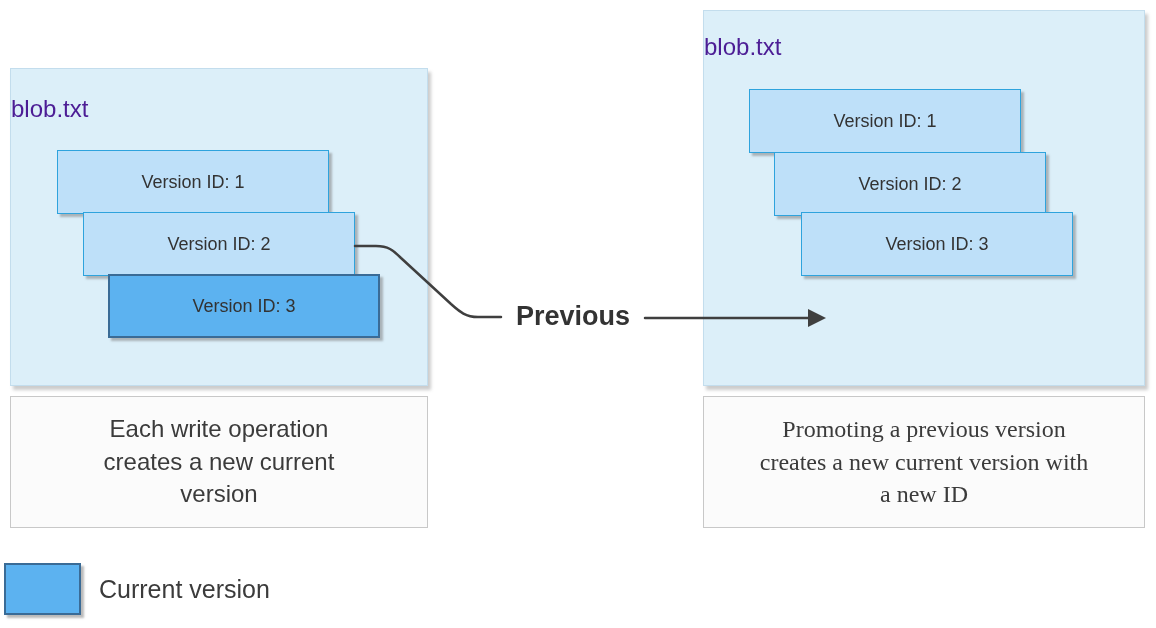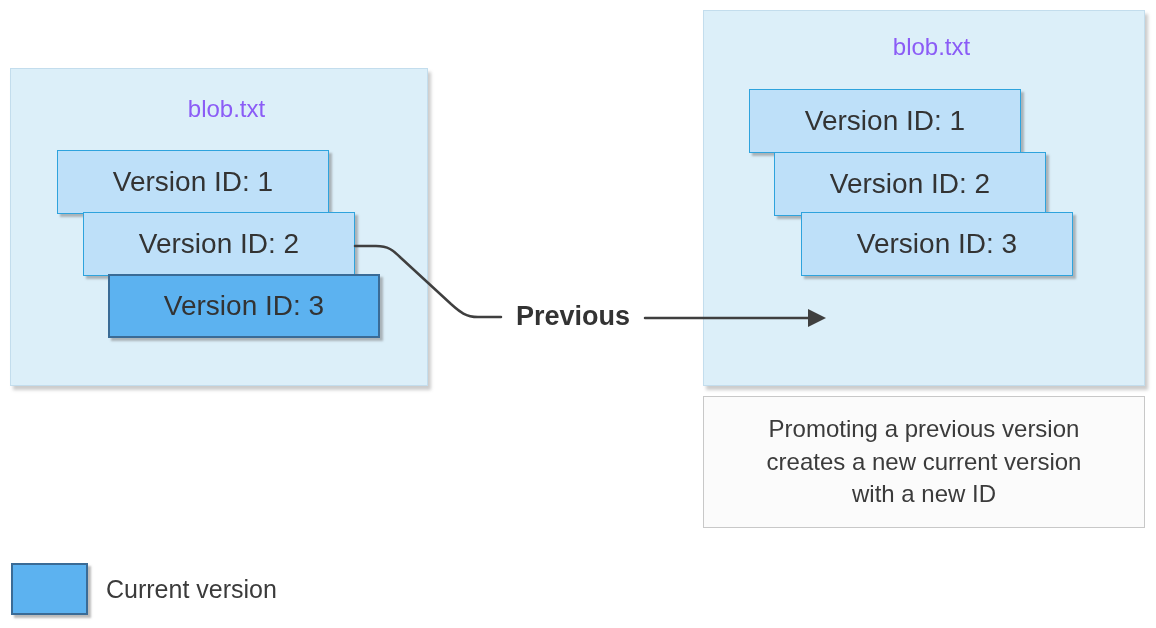--- a/index.html
+++ b/index.html
@@ -17,32 +17,31 @@
     background: var(--panel-bg, #DCEFF9);
     border: 1px solid rgba(150, 190, 215, 0.35);
     box-shadow: 3px 4px 3px rgba(130,130,130,0.40);
     box-sizing: border-box;
   }
   .panel.left  { left: 10px;  top: 68px; width: 418px; height: 318px; }
   .panel.right { left: 703px; top: 10px; width: 442px; height: 376px; }
 
   .panel-title {
     position: absolute; left: 0; right: 0;
-    text-align: center;
-    font-size: 24px; color: #8b5cf6; margin-left: 15px;
+    font-size: 24px; color: #4c1d95;
   }
   .panel.left  .panel-title { top: 26px; }
   .panel.right .panel-title { top: 22px; }
 
   
   .card {
     position: absolute;
     width: 272px; height: 64px;
     display: flex; align-items: center; justify-content: center;
-    font-size: 28px; color: #333333;
+    font-size: 18px; color: #333333;
     box-sizing: border-box;
     box-shadow: 3px 3px 2px rgba(120,120,120,0.50);
   }
   .card.prev {
     background: var(--previous-fill, #BEE0F9);
     border: 1px solid var(--previous-border, #2EA3DD);
   }
   .card.curr {
     background: var(--current-fill, #5CB2F0);
     border: 2px solid var(--current-border, #3A6B96);
@@ -63,21 +62,21 @@
     background: #FBFBFB;
     border: 1px solid #C8C8C8;
     box-sizing: border-box;
     display: flex; align-items: center; justify-content: center;
     text-align: center;
     font-size: 24px; line-height: 1.35; color: #3B3B3B;
   }
   .caption.left  { left: 10px;  top: 396px; width: 418px; height: 132px; }
   .caption.right { left: 703px; top: 396px; width: 442px; height: 132px; }
   .caption.left  .caption-text { max-width: 262px; }
-  .caption.right .caption-text { max-width: 332px; }
+  .caption.right .caption-text { max-width: 332px; font-family: Liberation Serif, serif; }
 
   
   .promote-label {
     position: absolute;
     left: 508px; top: 301px;
     width: 130px; text-align: center;
     font-size: 27px; font-weight: bold; color: #333333;
   }
 
   
@@ -85,21 +84,21 @@
     position: absolute; left: 0; top: 0;
     width: 1156px; height: 628px;
     pointer-events: none;
   }
 
   
   .legend-item {
     position: absolute; top: 563px;
     display: flex; align-items: center; gap: 18px;
   }
-  .legend-item.first  { left: 11px;  }
+  .legend-item.first  { left: 4px;  }
   .legend-item.second { left: 318px; }
   .swatch {
     width: 77px; height: 52px;
     box-sizing: border-box;
     box-shadow: 3px 3px 2px rgba(120,120,120,0.50);
   }
   .swatch.curr {
     background: var(--current-fill, #5CB2F0);
     border: 2px solid var(--current-border, #3A6B96);
   }
@@ -120,20 +119,23 @@
       <span>Version ID: 1</span>
     </div>
     <div class="card prev c2">
       <span>Version ID: 2</span>
     </div>
     <div class="card curr c3">
       <span>Version ID: 3</span>
     </div>
   </div>
 
+  <div class="caption left">
+    <span class="caption-text">Each write operation creates a new current version</span>
+  </div>
 
   <div class="panel right">
     <div class="panel-title">blob.txt</div>
     <div class="card prev c1">
       <span>Version ID: 1</span>
     </div>
     <div class="card prev c2">
       <span>Version ID: 2</span>
     </div>
     <div class="card prev c3">

